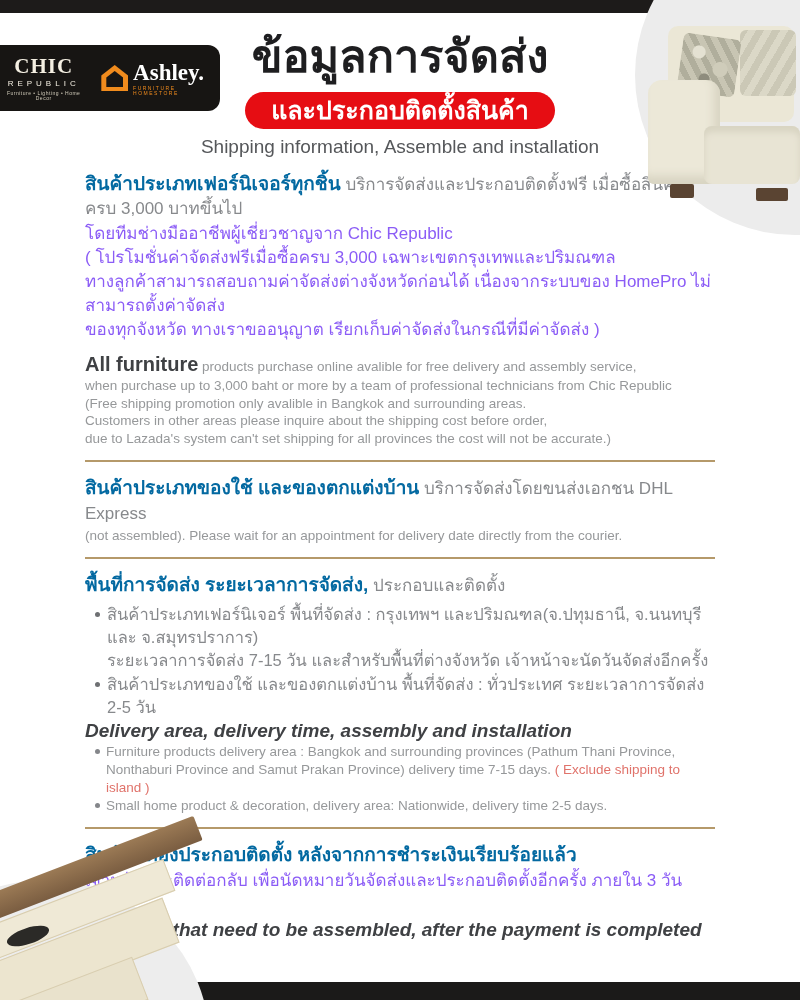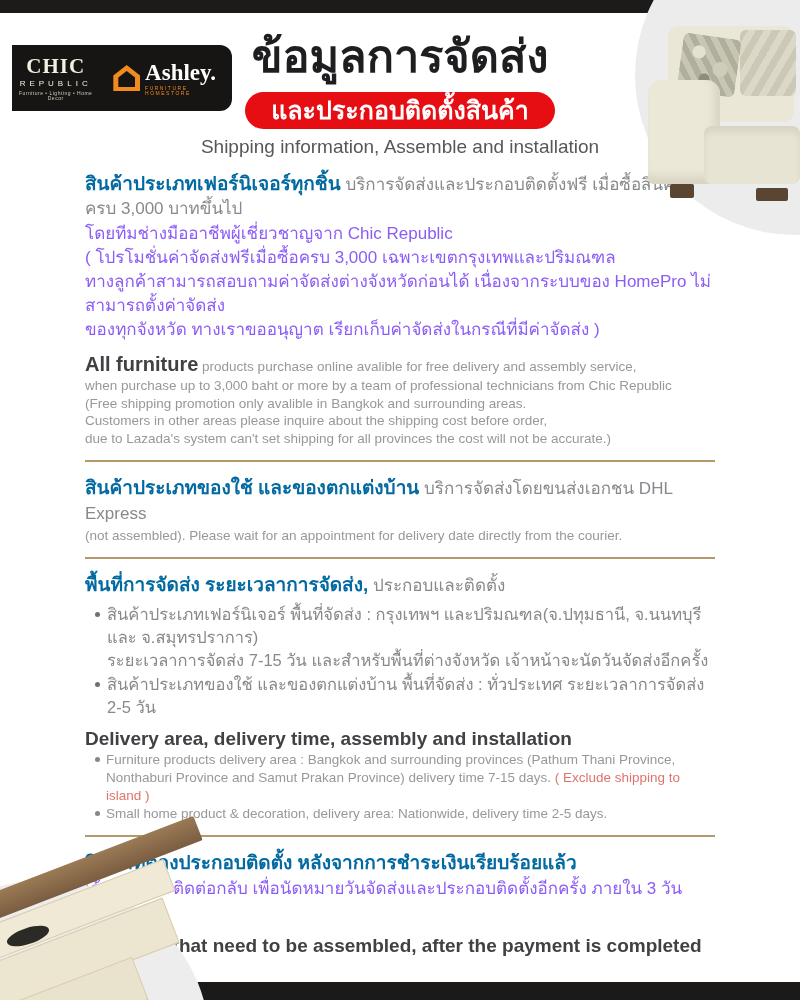--- a/index.html
+++ b/index.html
@@ -37,21 +37,21 @@
     background:linear-gradient(#9b7a55,#7a5d41);border-radius:2px;}
   .tray-edge{position:absolute;left:-26px;top:64px;width:200px;height:32px;transform:rotate(-21deg);
     background:#efe9d6;border:1px solid #d8cdaf;}
   .dark-blob{position:absolute;left:6px;top:98px;width:44px;height:16px;transform:rotate(-18deg);
     background:#2b2a27;border-radius:50%;}
   .body-mid{position:absolute;left:-34px;top:104px;width:210px;height:46px;transform:rotate(-21deg);
     background:#ece5cf;border:1px solid #d8cdaf;}
   .body-low{position:absolute;left:-26px;top:156px;width:170px;height:44px;transform:rotate(-21deg);
     background:#e9e2cc;border:1px solid #d8cdaf;}
   
-  .logo-plate{position:absolute;left:12px;top:45px;width:220px;height:66px;background:#171513;
+  .logo-plate{position:absolute;left:0;top:45px;width:220px;height:66px;background:#171513;
     border-radius:0 12px 12px 0;z-index:4;display:flex;align-items:center;gap:14px;}
   .chic-logo{text-align:center;color:#f4efe2;line-height:1;}
   .chic-name{font-family:"Liberation Serif","DejaVu Serif",serif;font-size:21px;letter-spacing:1px;font-weight:bold;}
   .chic-sub{font-size:8px;letter-spacing:4px;margin-top:3px;}
   .chic-tag{font-size:5px;letter-spacing:.5px;margin-top:3px;color:#cfc9b8;}
   .ashley-logo{display:flex;align-items:center;gap:5px;}
   .house{width:28px;height:26px;position:relative;background:#f08b1d;
     clip-path:polygon(50% 0,100% 40%,100% 100%,0 100%,0 40%);}
   .house-inner{position:absolute;left:5px;top:6px;right:5px;bottom:4px;background:#171513;
     clip-path:polygon(50% 0,100% 40%,100% 100%,0 100%,0 40%);}
@@ -72,21 +72,21 @@
   .en-lead{margin-top:9px;font-size:13.5px;color:#96989a;line-height:1.3;}
   .en-bold{font-size:20px;font-weight:bold;color:#3f4144;}
   .en-line{font-size:13.5px;color:#96989a;line-height:1.3;}
   .divider{height:2px;background:#b5996a;margin:13px 0;}
   .bullet-row{display:flex;font-size:16.5px;color:#87898c;line-height:1.4;margin-top:1px;}
   .bullet-row-en{display:flex;font-size:13.5px;color:#96989a;line-height:1.32;}
   .dot{flex:0 0 auto;width:5px;height:5px;border-radius:50%;background:#6e7073;margin:9px 7px 0 10px;}
   .dot-en{flex:0 0 auto;width:5px;height:5px;border-radius:50%;background:#84868a;margin:6px 6px 0 10px;}
   .red-note{color:#e0736b;}
   .en-head{font-size:19px;font-weight:bold;color:#3f4144;line-height:1.25;}
-  .mt8{margin-top:8px;} .mt4{margin-top:4px;}
+  .mt8{font-style:italic;} .mt4{margin-top:4px;}
 </style>
 </head>
 <body>
 
 <div class="top-bar"></div>
 <div class="circle-tr"></div>
 <div class="sofa">
   <div class="sofa-back"></div>
   <div class="sofa-pillow2"></div>
   <div class="sofa-pillow1"></div>

